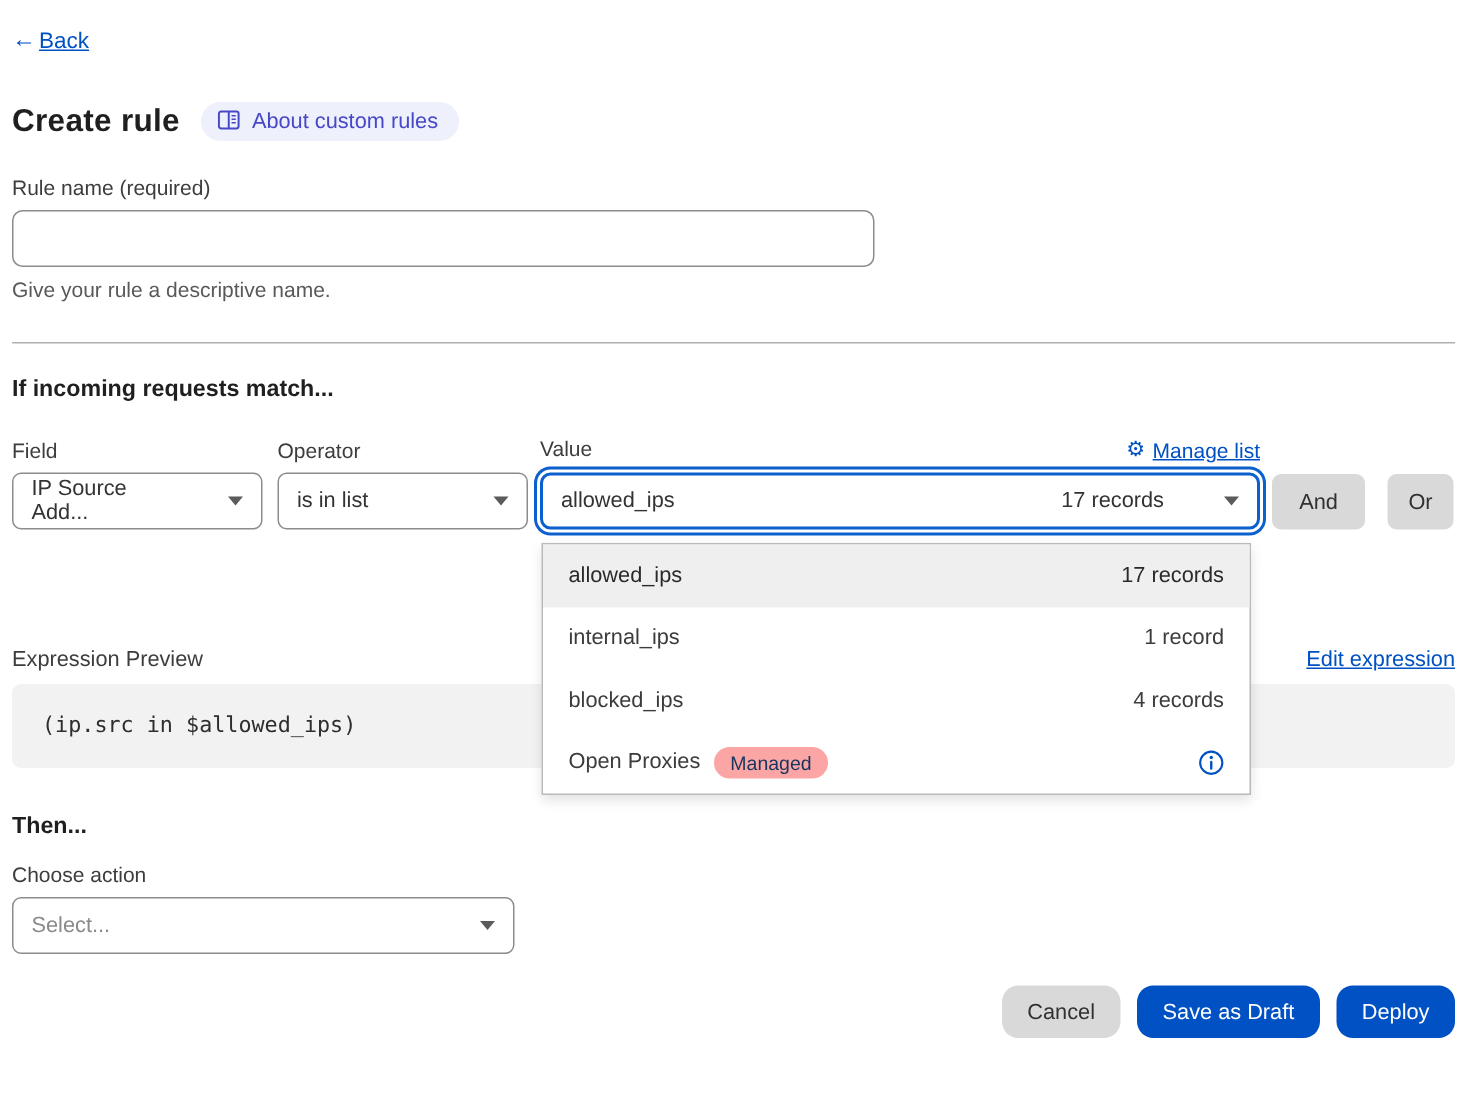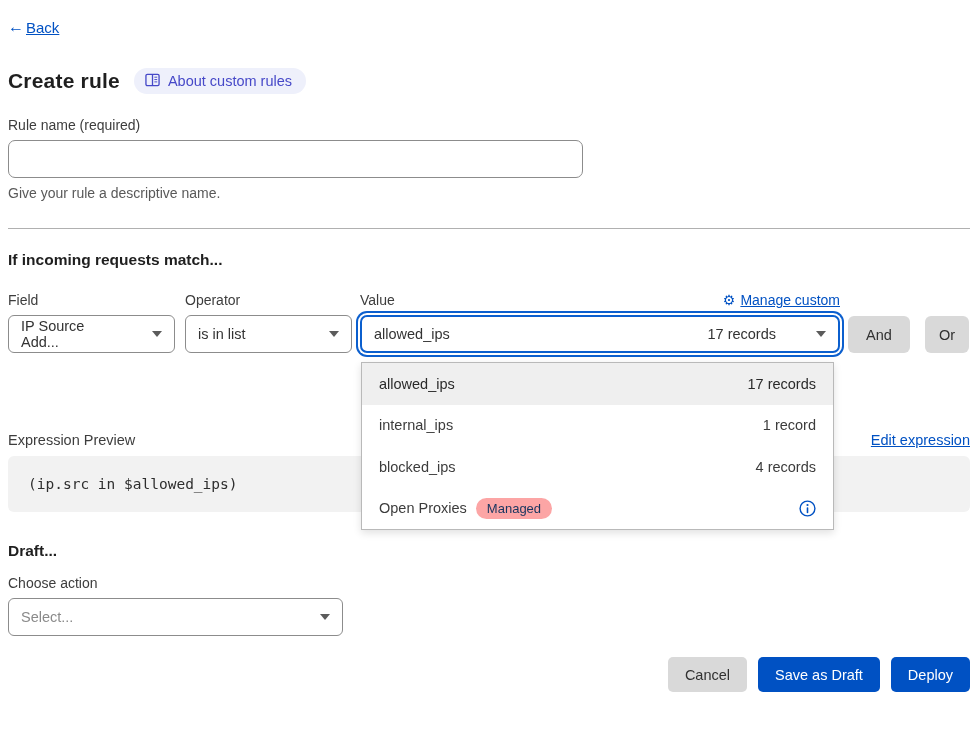--- a/index.html
+++ b/index.html
@@ -120,21 +120,21 @@
 
   
   .then-heading { margin-top:30px; }
   .action-group { margin-top:15px; }
   .action-select { width:335px; }
   .placeholder-text { color:#8a8a8a; }
 
   
   .footer-btns { display:flex; justify-content:flex-end; gap:11px; margin-top:21px; }
   .footer-btns button {
-    height:35px; border:none; border-radius:5px;
+    height:35px; border:none; border-radius:11px;
     font-size:14.5px; font-family:inherit; cursor:pointer; padding:0 17px;
   }
   .btn-cancel { background:#d9d9d9; color:#313131; }
   .btn-primary { background:#0051c3; color:#fff; }
 </style>
 </head>
 <body>
 
 <div class="page">
 
@@ -187,21 +187,21 @@
         <span>is in list</span>
         <span class="chevron"></span>
       </div>
     </div>
 
     <div class="col-value">
       <div class="value-header">
         <div class="field-label">Value</div>
         <a class="manage-lists">
           <span class="gear">⚙</span>
-          <span class="link-text">Manage custom</span>
+          <span class="link-text">Manage list</span>
         </a>
       </div>
       <div class="value-select-wrap">
         <div class="select-box select-focused">
           <span>allowed_ips</span>
           <span class="value-selected-meta">17 records</span>
           <span class="chevron"></span>
         </div>
 
         <div class="dropdown">
@@ -247,21 +247,21 @@
   
   <div class="expr-header">
     <span class="expr-label">Expression Preview</span>
     <a class="edit-expression">Edit expression</a>
   </div>
   <div class="expr-code">
     <span>(ip.src in $allowed_ips)</span>
   </div>
 
   
-  <h2 class="section-heading then-heading">Draft...</h2>
+  <h2 class="section-heading then-heading">Then...</h2>
   <div class="action-group">
     <div class="field-label">Choose action</div>
     <div class="select-box action-select">
       <span class="placeholder-text">Select...</span>
       <span class="chevron"></span>
     </div>
   </div>
 
   
   <div class="footer-btns">

